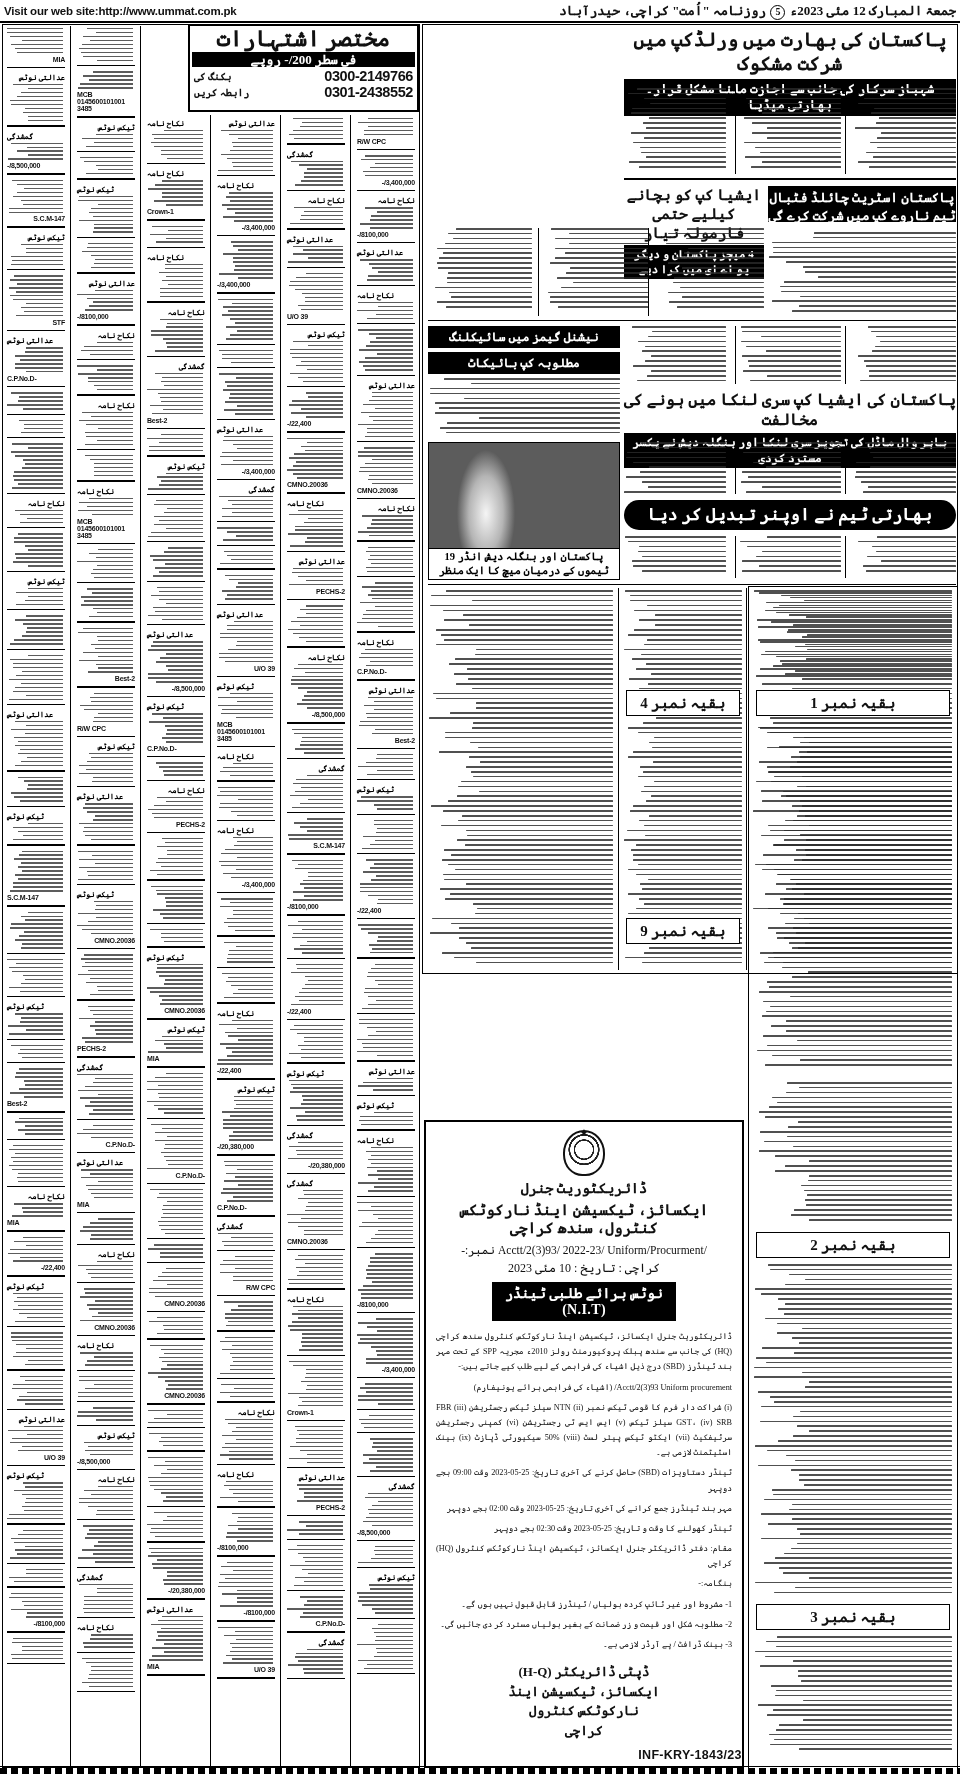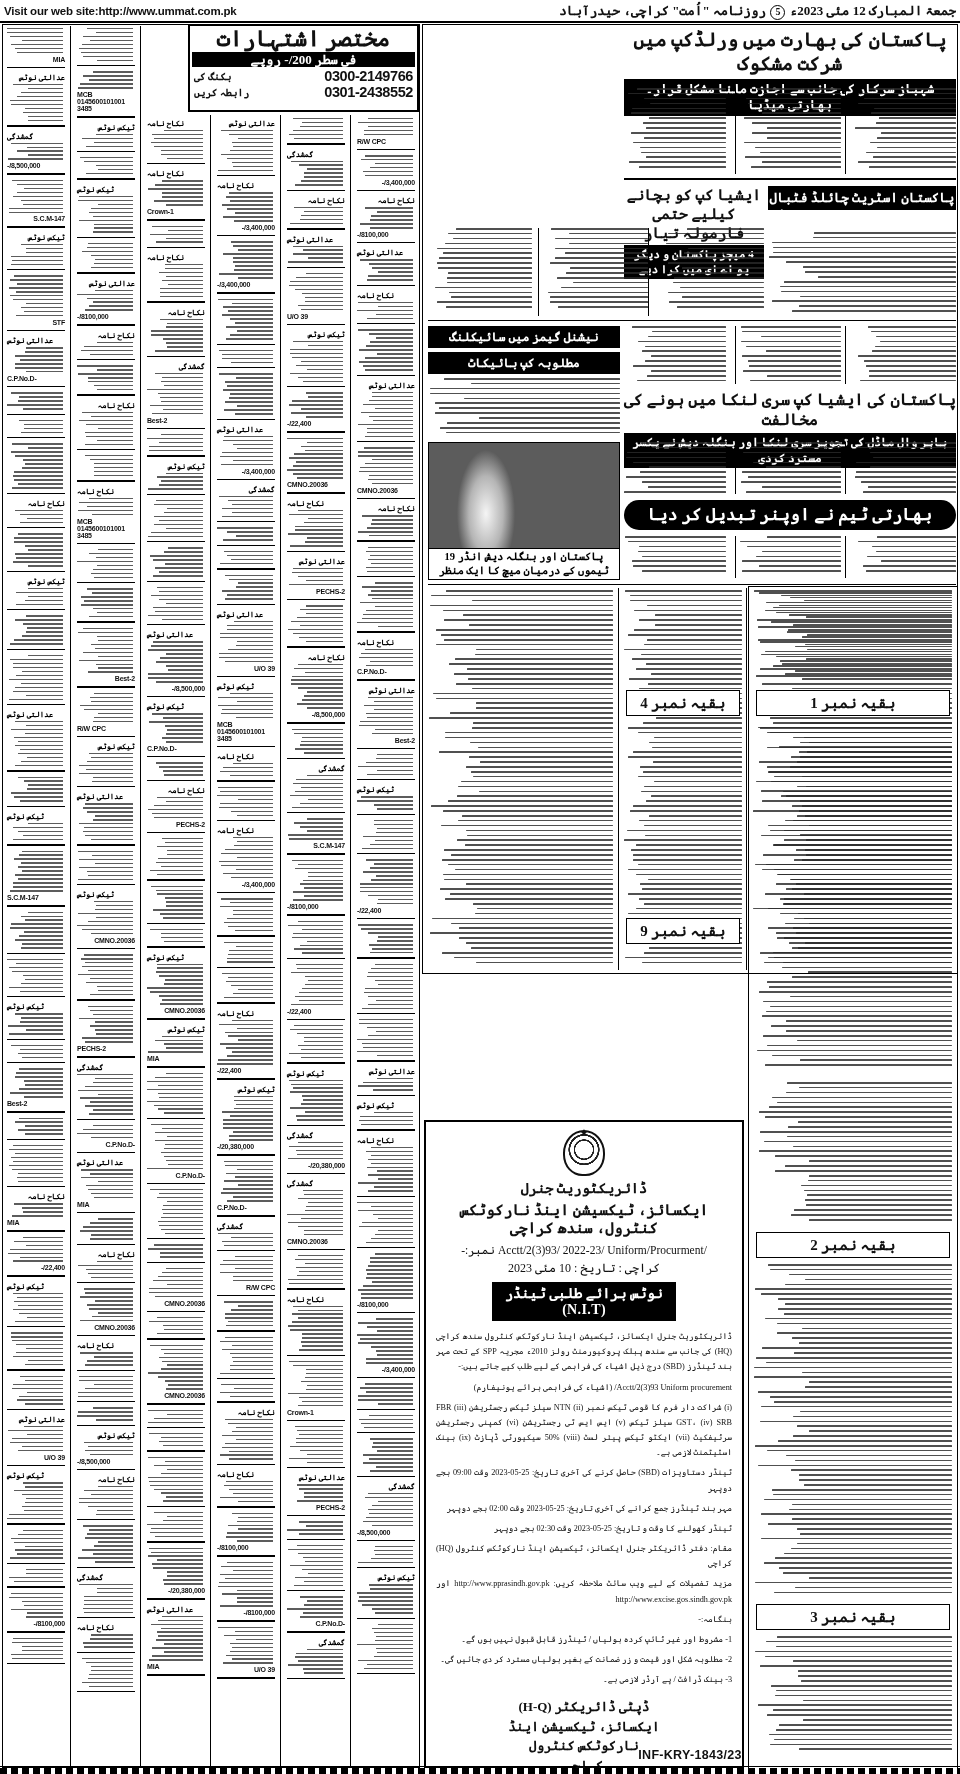--- a/index.html
+++ b/index.html
@@ -2237,21 +2237,21 @@
         <div class="ln" style="width: 85px; margin-right: 0px; margin-left: 17px;"></div>
         <div class="ln" style="width: 80px; margin-right: 0px; margin-left: 22px;"></div>
         <div class="ln" style="width: 97px; margin-right: 0px; margin-left: 5px;"></div>
         <div class="ln" style="width: 87px; margin-right: 0px; margin-left: 15px;"></div>
       </div>
     </div>
   <div class="vline" style="left:735px;top:88px;height:86px;"></div>
   <div class="vline" style="left:845px;top:88px;height:86px;"></div>
   <div class="hline" style="left:624px;top:178px;width:332px;height:1.5px;"></div>
 
-  <div class="hl-invert" style="position:absolute;left:768px;top:186px;width:188px;height:24px;font-size:13px;padding-top:3px;box-sizing:border-box;">پاکستان اسٹریٹ چائلڈ فٹبال ٹیم ناروے کپ میں شرکت کرے گی</div>
+  <div class="hl-invert" style="position:absolute;left:768px;top:186px;width:188px;height:36px;font-size:13px;padding-top:3px;box-sizing:border-box;">پاکستان اسٹریٹ چائلڈ فٹبال ٹیم ناروے کپ میں شرکت کرے گی</div>
   <div class="txtblk" style="left: 768px; top: 232px; width: 188px; height: 84px; display: flex; flex-direction: row-reverse; justify-content: space-between;">
       <div style="width: 188px;">
         <div class="ln" style="width: 142px; margin-right: 0px; margin-left: 46px;"></div>
         <div class="ln" style="width: 143px; margin-right: 0px; margin-left: 45px;"></div>
         <div class="ln" style="width: 184px; margin-right: 0px; margin-left: 4px;"></div>
         <div class="ln" style="width: 183px; margin-right: 0px; margin-left: 5px;"></div>
         <div class="ln" style="width: 183px; margin-right: 0px; margin-left: 5px;"></div>
         <div class="ln" style="width: 187px; margin-right: 0px; margin-left: 1px;"></div>
         <div class="ln" style="width: 170px; margin-right: 0px; margin-left: 18px;"></div>
         <div class="ln" style="width: 153px; margin-right: 0px; margin-left: 35px;"></div>
@@ -3006,21 +3006,20 @@
     <div class="t-nit">نوٹس برائے طلبی ٹینڈر (N.I.T)</div>
 
     <div class="t-body">
       <p>ڈائریکٹوریٹ جنرل ایکسائز، ٹیکسیشن اینڈ نارکوٹکس کنٹرول سندھ کراچی (HQ) کی جانب سے سندھ پبلک پروکیورمنٹ رولز 2010ء مجریہ SPP کے تحت مہر بند ٹینڈرز (SBD) درج ذیل اشیاء کی فراہمی کے لیے طلب کیے جاتے ہیں:-</p>
       <p>Acctt/2(3)93 Uniform procurement/ (اشیاء کی فراہمی برائے یونیفارم)</p>
       <p>(i) شراکت دار فرم کا قومی ٹیکس نمبر NTN (ii) سیلز ٹیکس رجسٹریشن FBR (iii) GST، (iv) SRB سیلز ٹیکس (v) ایس ایس ٹی رجسٹریشن (vi) کمپنی رجسٹریشن سرٹیفکیٹ (vii) ایکٹو ٹیکس پیئر لسٹ (viii) 50% سیکیورٹی ڈپازٹ (ix) بینک اسٹیٹمنٹ لازمی ہے۔</p>
       <p>ٹینڈر دستاویزات (SBD) حاصل کرنے کی آخری تاریخ: 25-05-2023 وقت 09:00 بجے دوپہر</p>
       <p>مہر بند ٹینڈرز جمع کرانے کی آخری تاریخ: 25-05-2023 وقت 02:00 بجے دوپہر</p>
       <p>ٹینڈر کھولنے کا وقت و تاریخ: 25-05-2023 وقت 02:30 بجے دوپہر</p>
       <p>مقام: دفتر ڈائریکٹر جنرل ایکسائز، ٹیکسیشن اینڈ نارکوٹکس کنٹرول (HQ) کراچی</p>
-      <p>مزید تفصیلات کے لیے ویب سائٹ ملاحظہ کریں: http://www.pprasindh.gov.pk اور http://www.excise.gos.sindh.gov.pk</p>
       <p>ہنگامہ:-</p>
       <p>1- مشروط اور غیر ٹائپ کردہ بولیاں / ٹینڈرز قابل قبول نہیں ہوں گے۔</p>
       <p>2- مطلوبہ شکل اور قیمت و زر ضمانت کے بغیر بولیاں مسترد کر دی جائیں گی۔</p>
       <p>3- بینک ڈرافٹ / پے آرڈر لازمی ہے۔</p>
     </div>
 
     <div class="t-sig">
       <div>ڈپٹی ڈائریکٹر (H-Q)</div>
       <div>ایکسائز، ٹیکسیشن اینڈ</div>
       <div>نارکوٹکس کنٹرول</div>

